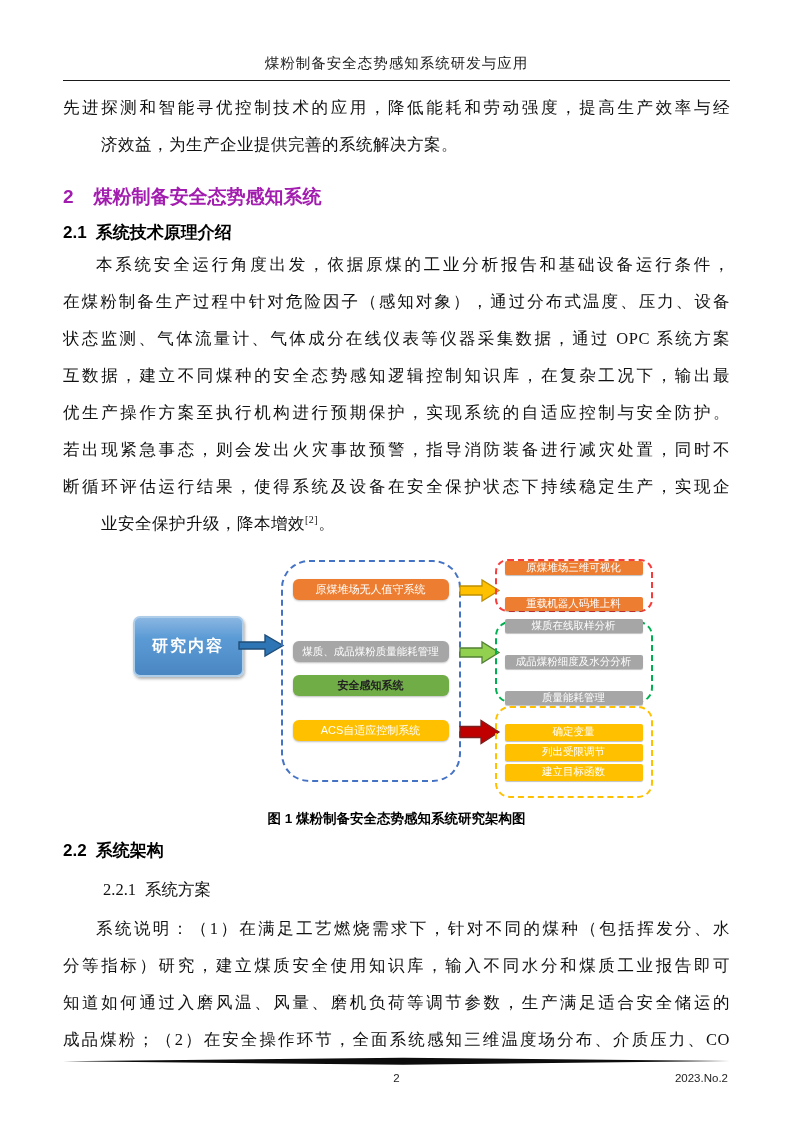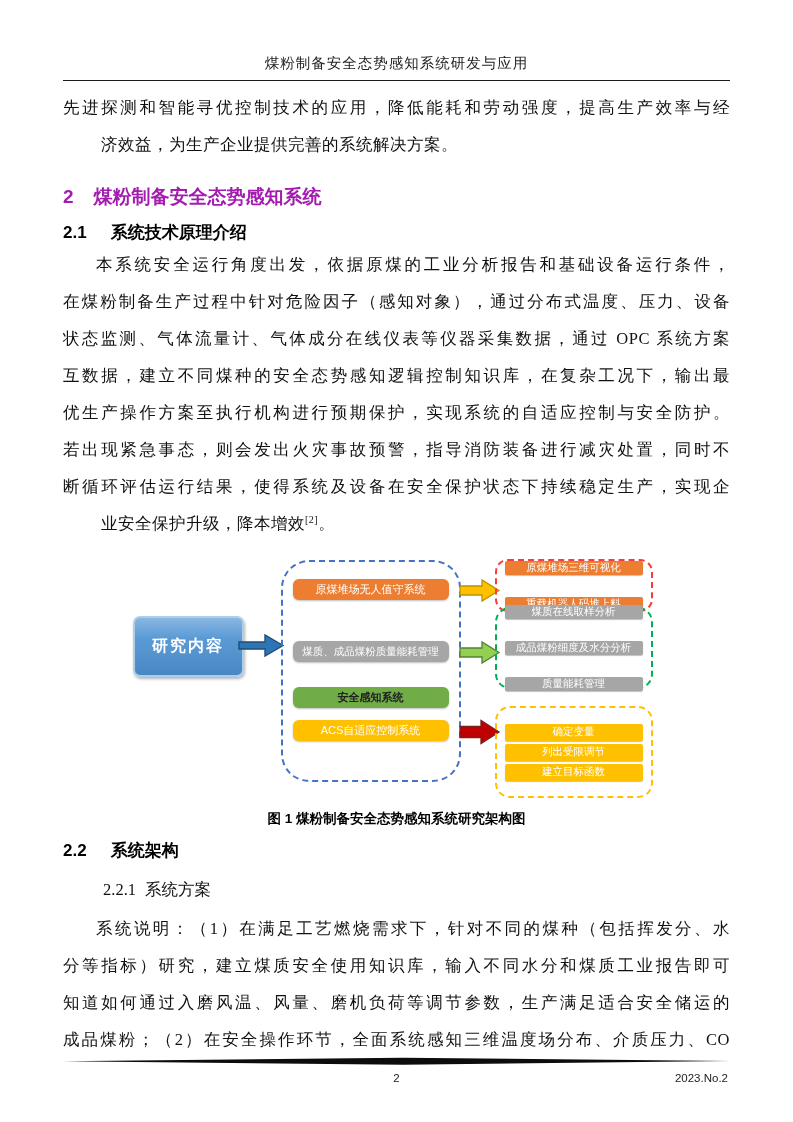--- a/index.html
+++ b/index.html
@@ -55,21 +55,21 @@
   }
   .h-big .num{margin-right:20px;}
   .h-mid{
     margin-top:8px;
     font-family:"Liberation Sans","DejaVu Sans",sans-serif;
     font-weight:bold;
     font-size:17px;
     line-height:26px;
     color:#000;
   }
-  .h-mid .num{margin-right:24px;text-align:center;}
+  .h-mid .num{margin-right:9px;text-align:center;}
   .h-sub{
     margin:14px 0 0 40px;
     font-size:16.5px;
     line-height:24px;
     font-weight:normal;
   }
   .h-sub .num{margin-right:9px;}
   
   .fig{
     position:relative;
@@ -112,21 +112,21 @@
     display:flex;flex-direction:column;justify-content:center;
     gap:22px;padding:6px 8px;
   }
   .group .gbox{
     height:17px;border-radius:2px;
     display:flex;align-items:center;justify-content:center;
     color:#fff;font-size:10.5px;white-space:nowrap;
     box-shadow:0 1px 1px rgba(0,0,0,.25);
   }
   .grp-top{top:5px;height:53px;border-color:var(--c-dash_red,#F83C3C);border-radius:13px;}
-  .grp-mid{top:53px;height:82px;border-color:var(--c-dash_green,#00B050);border-radius:15px;}
+  .grp-mid{top:67px;height:82px;border-color:var(--c-dash_green,#00B050);border-radius:15px;}
   .grp-bot{top:152px;height:92px;border-color:var(--c-dash_yellow,#FFC000);border-radius:15px;gap:3px;}
   .fig-caption{
     margin-top:10px;
     text-align:center;
     font-family:"Liberation Sans","DejaVu Sans",sans-serif;
     font-weight:bold;
     font-size:13.5px;
     color:#000;
   }
   
@@ -175,21 +175,21 @@
       <div class="root-box">研究内容</div>
 
       <svg class="arrow" style="left:109px;top:78px;" width="47" height="27" viewBox="0 0 47 27">
         <polygon points="1,10 27,10 27,3 45,13.5 27,24 27,17 1,17" style="fill:var(--c-arrow_blue,#2E75B6);stroke:var(--c-arrow_blue_stroke,#1F4E79);stroke-width:1.4"></polygon>
       </svg>
 
       <div class="mid-rect"></div>
 
       <div class="fbox bg-orange" style="top:25px;">原煤堆场无人值守系统</div>
       <div class="fbox bg-gray small" style="top:87px;">煤质、成品煤粉质量能耗管理</div>
-      <div class="fbox bg-green" style="top:133px;">安全感知系统</div>
+      <div class="fbox bg-green" style="top:121px;">安全感知系统</div>
       <div class="fbox bg-yellow" style="top:166px;">ACS自适应控制系统</div>
 
       <svg class="arrow" style="left:330px;top:24px;" width="42" height="25" viewBox="0 0 42 25">
         <polygon points="1,8 23,8 23,2 40,12.5 23,23 23,17 1,17" style="fill:var(--c-arrow_yellow,#FFC000);stroke:var(--c-arrow_yellow_stroke,#BF9000);stroke-width:1.3"></polygon>
       </svg>
       <svg class="arrow" style="left:330px;top:86px;" width="42" height="25" viewBox="0 0 42 25">
         <polygon points="1,8 23,8 23,2 40,12.5 23,23 23,17 1,17" style="fill:var(--c-arrow_green,#92D050);stroke:var(--c-arrow_green_stroke,#538135);stroke-width:1.3"></polygon>
       </svg>
       <svg class="arrow" style="left:330px;top:165px;" width="42" height="26" viewBox="0 0 42 26">
         <polygon points="1,7.5 22,7.5 22,1.5 40,13 22,24.5 22,18.5 1,18.5" style="fill:var(--c-arrow_red,#C00000);stroke:var(--c-arrow_red_stroke,#7B1E1E);stroke-width:1.3"></polygon>

